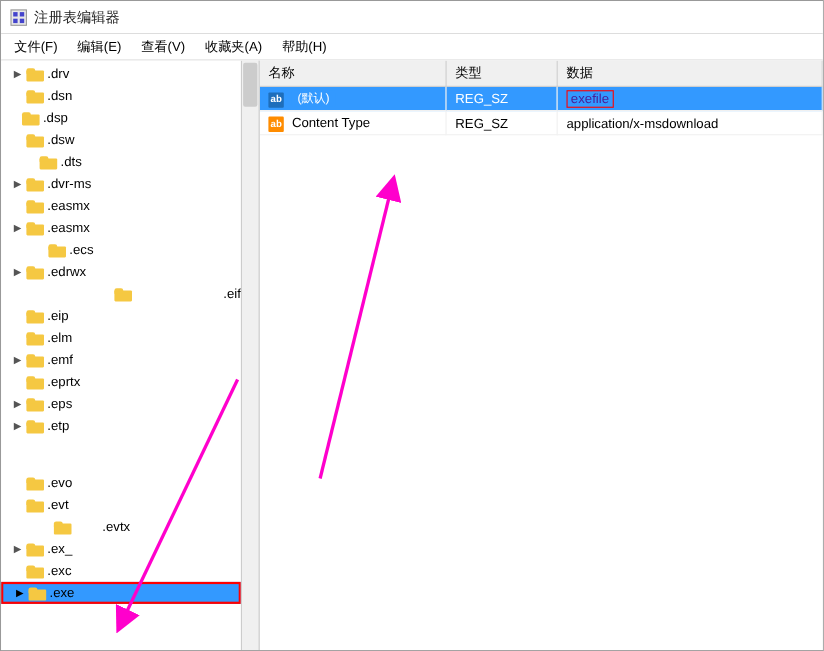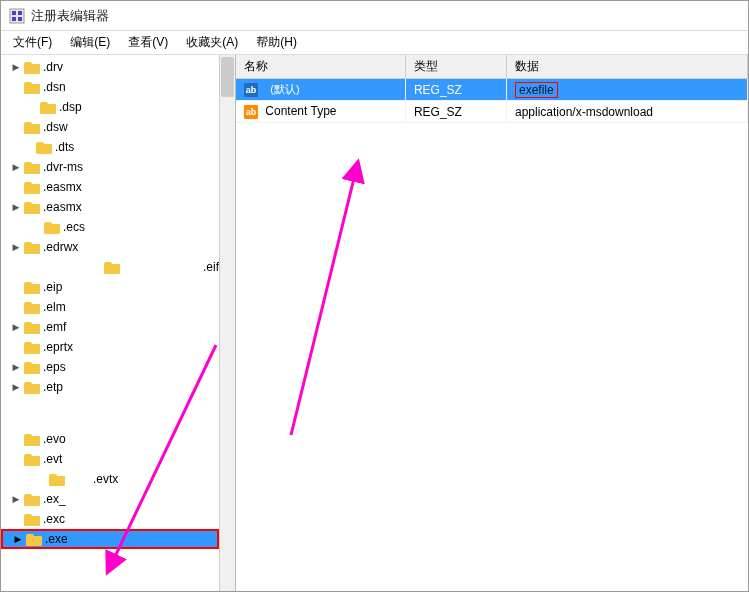--- a/index.html
+++ b/index.html
@@ -197,39 +197,40 @@
       justify-content: center;
       background: #ff8c00;
       color: #fff;
       font-size: 9px;
       font-weight: bold;
       width: 14px;
       height: 14px;
       border-radius: 1px;
       margin-right: 4px;
       flex-shrink: 0;
+      font-family: Liberation Mono, monospace;
     }
     .ab-icon.blue {
       background: #1e6ebb;
     }
 
     .default-badge {
       display: inline-block;
       background: #3399ff;
       color: #fff;
       padding: 0 5px;
       border-radius: 2px;
       font-size: 11px;
     }
 
     .exefile-badge {
       display: inline-block;
       border: 1.5px solid red;
       padding: 0 3px;
-      color: #0f172a;
+      color: #4c1d95;
       font-size: 12px;
     }
 
     
     .arrows-overlay {
       position: absolute;
       top: 0;
       left: 0;
       width: 100%;
       height: 100%;
@@ -270,21 +271,21 @@
         <div class="tree-item" style="padding-left:8px;">
           <span class="tree-expander">▶</span>
           <span class="folder-icon"></span>
           <span>.drv</span>
         </div>
         <div class="tree-item" style="padding-left:8px;">
           <span class="tree-expander empty">▶</span>
           <span class="folder-icon"></span>
           <span>.dsn</span>
         </div>
-        <div class="tree-item" style="padding-left:24px;">
+        <div class="tree-item" style="padding-left:4px;">
           <span class="tree-expander empty">▶</span>
           <span class="folder-icon"></span>
           <span>.dsp</span>
         </div>
         <div class="tree-item" style="padding-left:8px;">
           <span class="tree-expander empty">▶</span>
           <span class="folder-icon"></span>
           <span>.dsw</span>
         </div>
         <div class="tree-item" style="padding-left:8px;margin-left:12px;">

